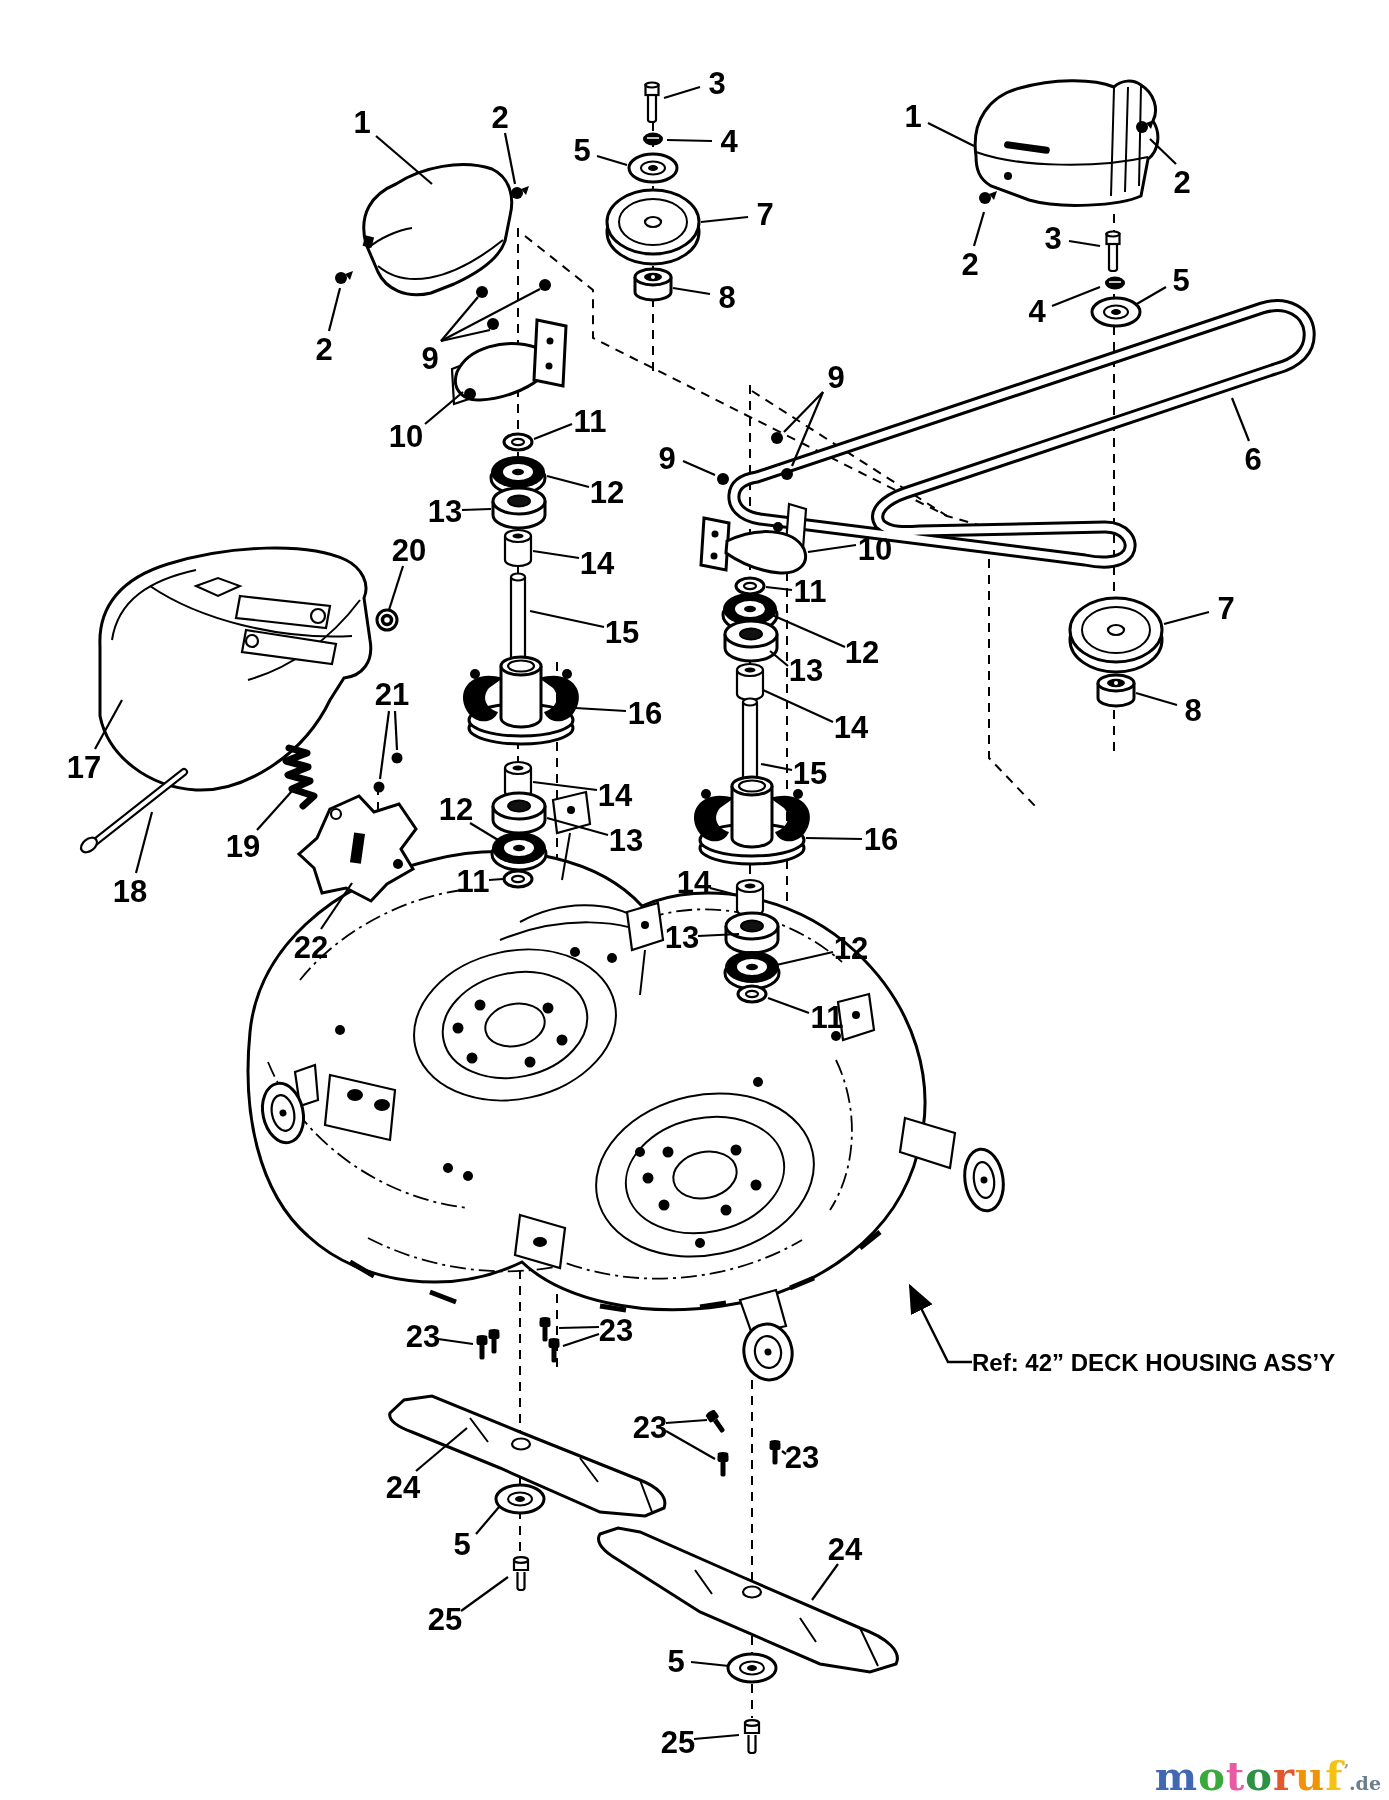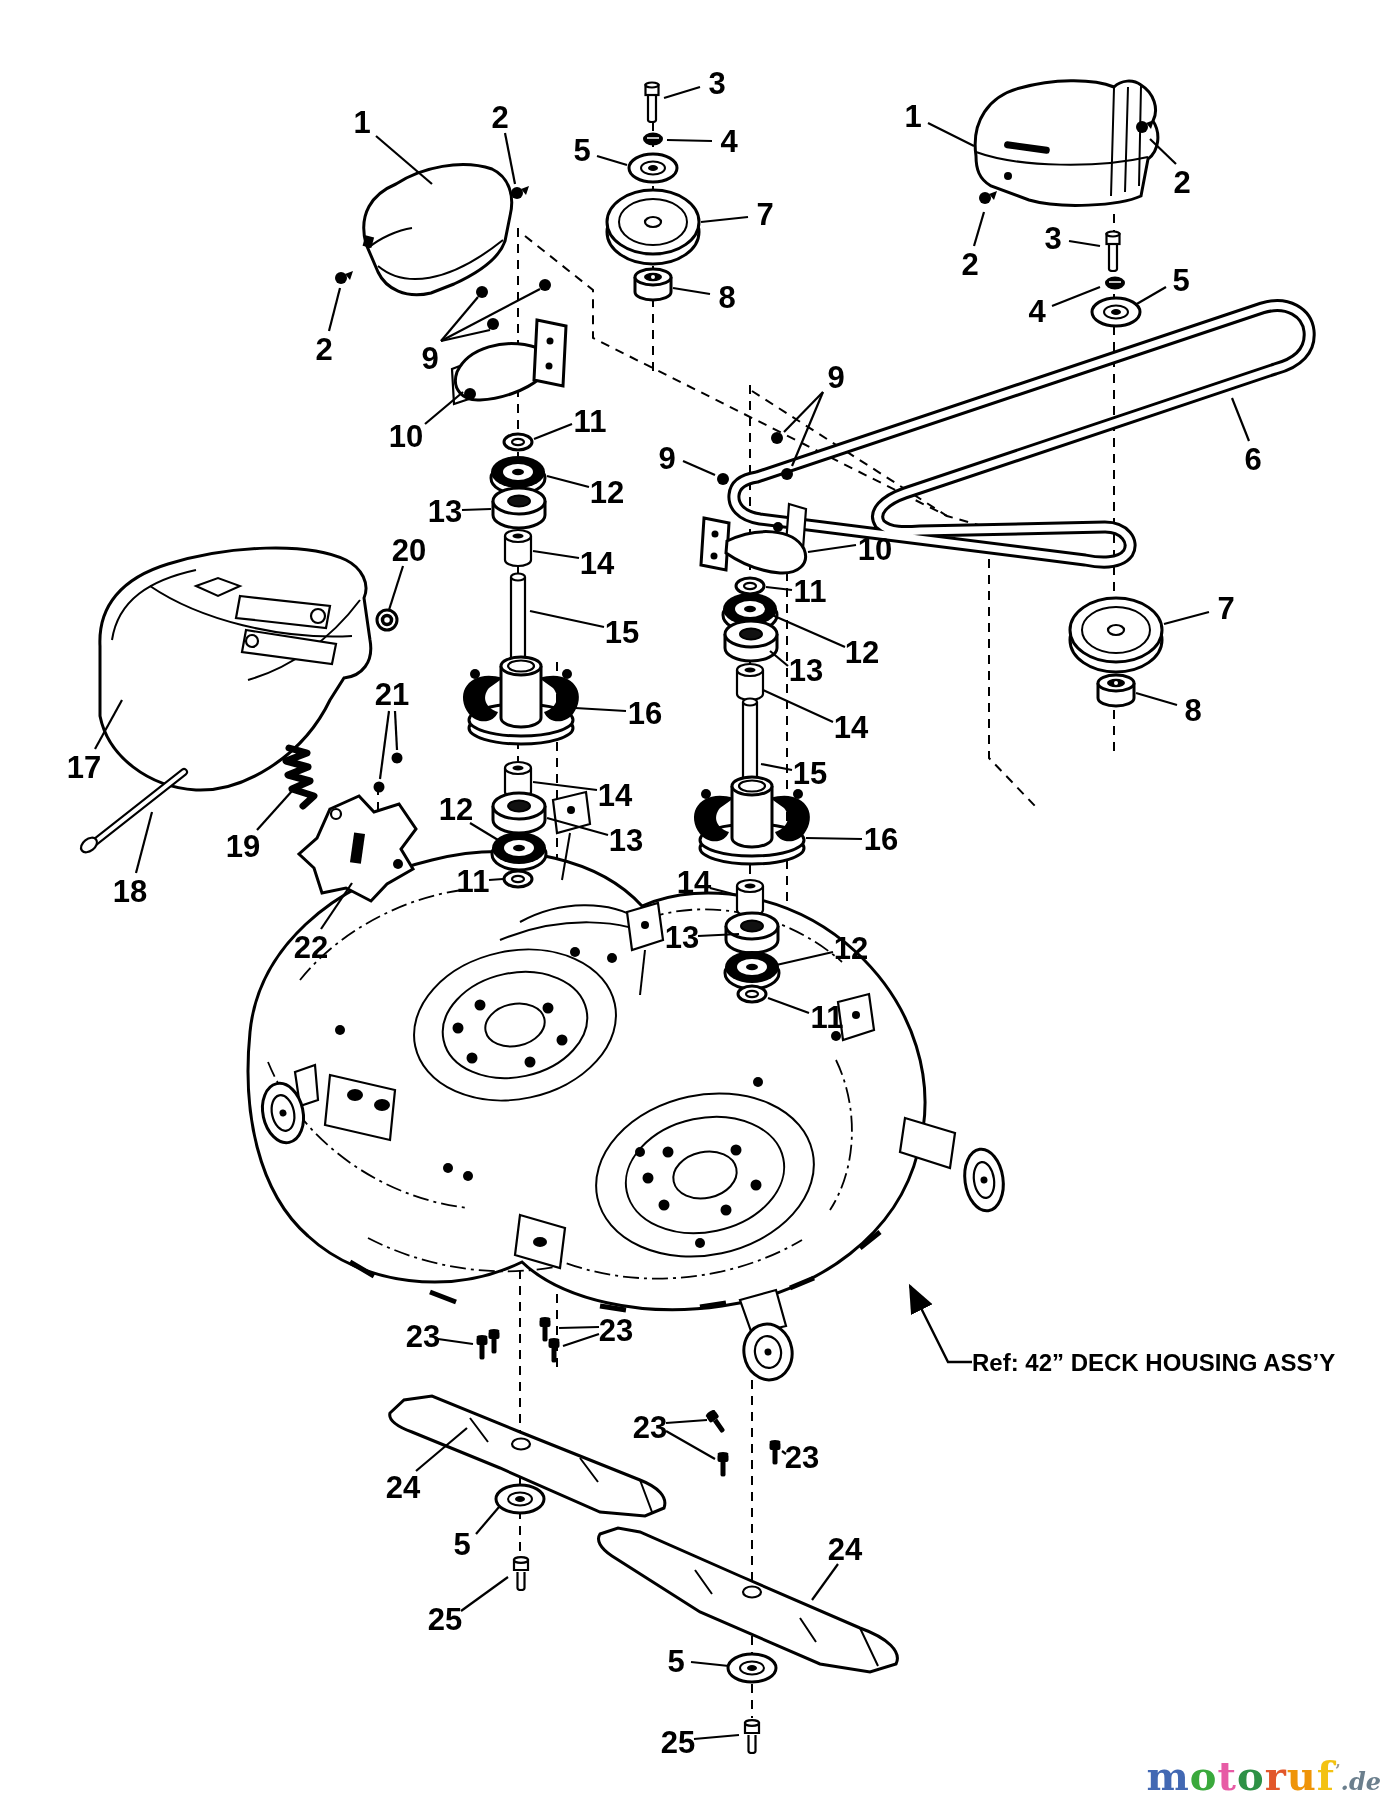--- a/index.html
+++ b/index.html
@@ -14,21 +14,21 @@
   .dash{fill:none;stroke:#000;stroke-width:2;stroke-dasharray:9 7;}
   .dd{fill:none;stroke:#000;stroke-width:1.8;stroke-dasharray:16 5 3 5;}
   .belt-out{fill:none;stroke:#000;stroke-width:13;stroke-linejoin:round;}
   .belt-in{fill:none;stroke:#fff;stroke-width:7;stroke-linejoin:round;}
   .hatch{stroke:#000;stroke-width:5;fill:none;}
   .co{font:bold 31px "Liberation Sans",sans-serif;fill:#000;text-anchor:middle;dominant-baseline:central;}
   .leader{stroke:#000;stroke-width:2.2;}
   #ref-text{font:bold 24px "Liberation Sans",sans-serif;fill:#000;}
   #logo{position:absolute;right:8px;bottom:4px;font-family:"DejaVu Serif","Liberation Serif",serif;
         font-weight:bold;font-size:40px;line-height:1;letter-spacing:1px;white-space:nowrap;}
-  #logo .suffix{font-size:24px;font-weight:bold;letter-spacing:0;font-style:italic;}
+  #logo .suffix{font-size:19px;font-weight:bold;letter-spacing:0;}
   #logo .tick{font-size:16px;vertical-align:14px;letter-spacing:0;}
 </style>
 </head>
 <body>
 
 <div class="stage">
 <svg id="diagram" width="1389" height="1800" viewBox="0 0 1389 1800" xmlns="http://www.w3.org/2000/svg">
   <defs>
     <marker id="arrh" markerWidth="13" markerHeight="12" refX="11" refY="5" orient="auto">
       <path d="M0,0 L12,5 L0,10 Z" fill="#000"></path>

